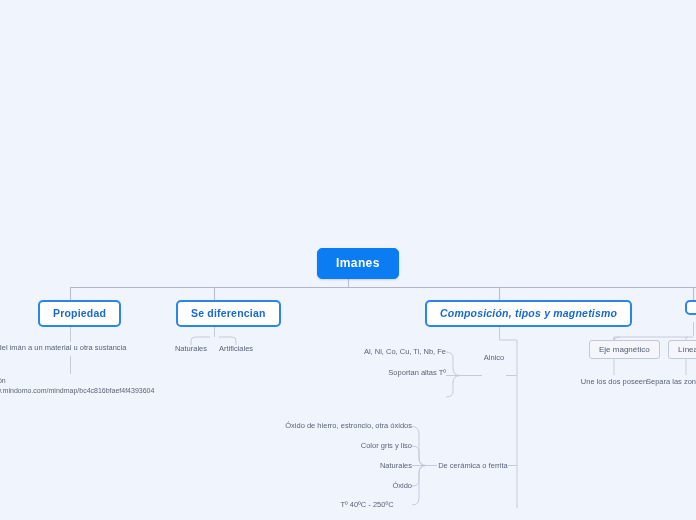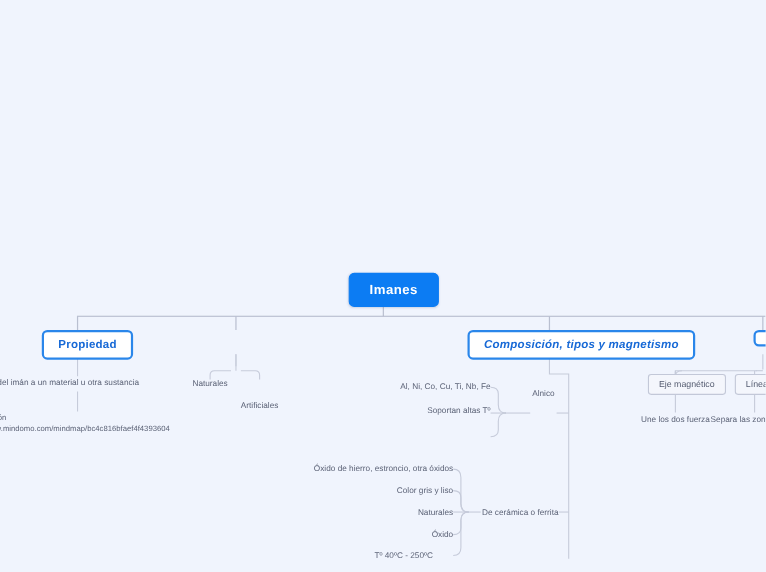--- a/index.html
+++ b/index.html
@@ -157,24 +157,25 @@
   <div class="node node-root" style="left:317px; top:248px;">Imanes</div>
 
   <div class="node node-main" style="left:38px; top:300px;">Propiedad</div>
 
   <div class="node node-leaf align-left" style="left:-52px; top:343px; width:200px;">Comunicación del imán a un material u otra sustancia</div>
 
   <div class="node node-note" style="left:-18px; top:376px; width:200px;">tización
 //www.mindomo.com/mindmap/bc4c816bfaef4f4393604
 cbf0c</div>
 
+  <div class="node node-main" style="left:176px; top:300px;">Se diferencian</div>
 
   <div class="node node-leaf" style="left:166px; top:344px; width:50px;">Naturales</div>
 
-  <div class="node node-leaf" style="left:212px; top:364px; width:48px;">Artificiales</div>
+  <div class="node node-leaf" style="left:212px; top:344px; width:48px;">Artificiales</div>
 
   <div class="node node-main" style="left:425px; top:300px;font-style:italic;">Composición, tipos y magnetismo</div>
 
   <div class="node node-leaf" style="left:482px; top:353px; width:24px;">Alnico</div>
 
   <div class="node node-leaf align-right" style="left:336px; top:347px; width:110px;">Al, Ni, Co, Cu, Ti, Nb, Fe</div>
 
   <div class="node node-leaf align-right" style="left:346px; top:368px; width:100px;">Soportan altas Tº</div>
 
 
@@ -189,17 +190,17 @@
   <div class="node node-leaf align-right" style="left:342px; top:481px; width:70px;">Óxido</div>
 
   <div class="node node-leaf align-right" style="left:322px; top:500px; width:90px;text-align:center;">Tº 40ºC - 250ºC</div>
 
   <div class="node node-main" style="left:685px; top:300px; width:40px;"></div>
 
   <div class="node node-box" style="left:589px; top:340px;">Eje magnético</div>
 
   <div class="node node-box" style="left:668px; top:340px;">Línea n</div>
 
-  <div class="node node-leaf" style="left:579px; top:377px; width:70px;">Une los dos fuerza</div>
+  <div class="node node-leaf" style="left:579px; top:377px; width:70px;">Une los dos poseen</div>
 
   <div class="node node-leaf align-left" style="left:646px; top:377px; width:80px;">Separa las zon</div>
 
 </div>
 
 </body></html>

